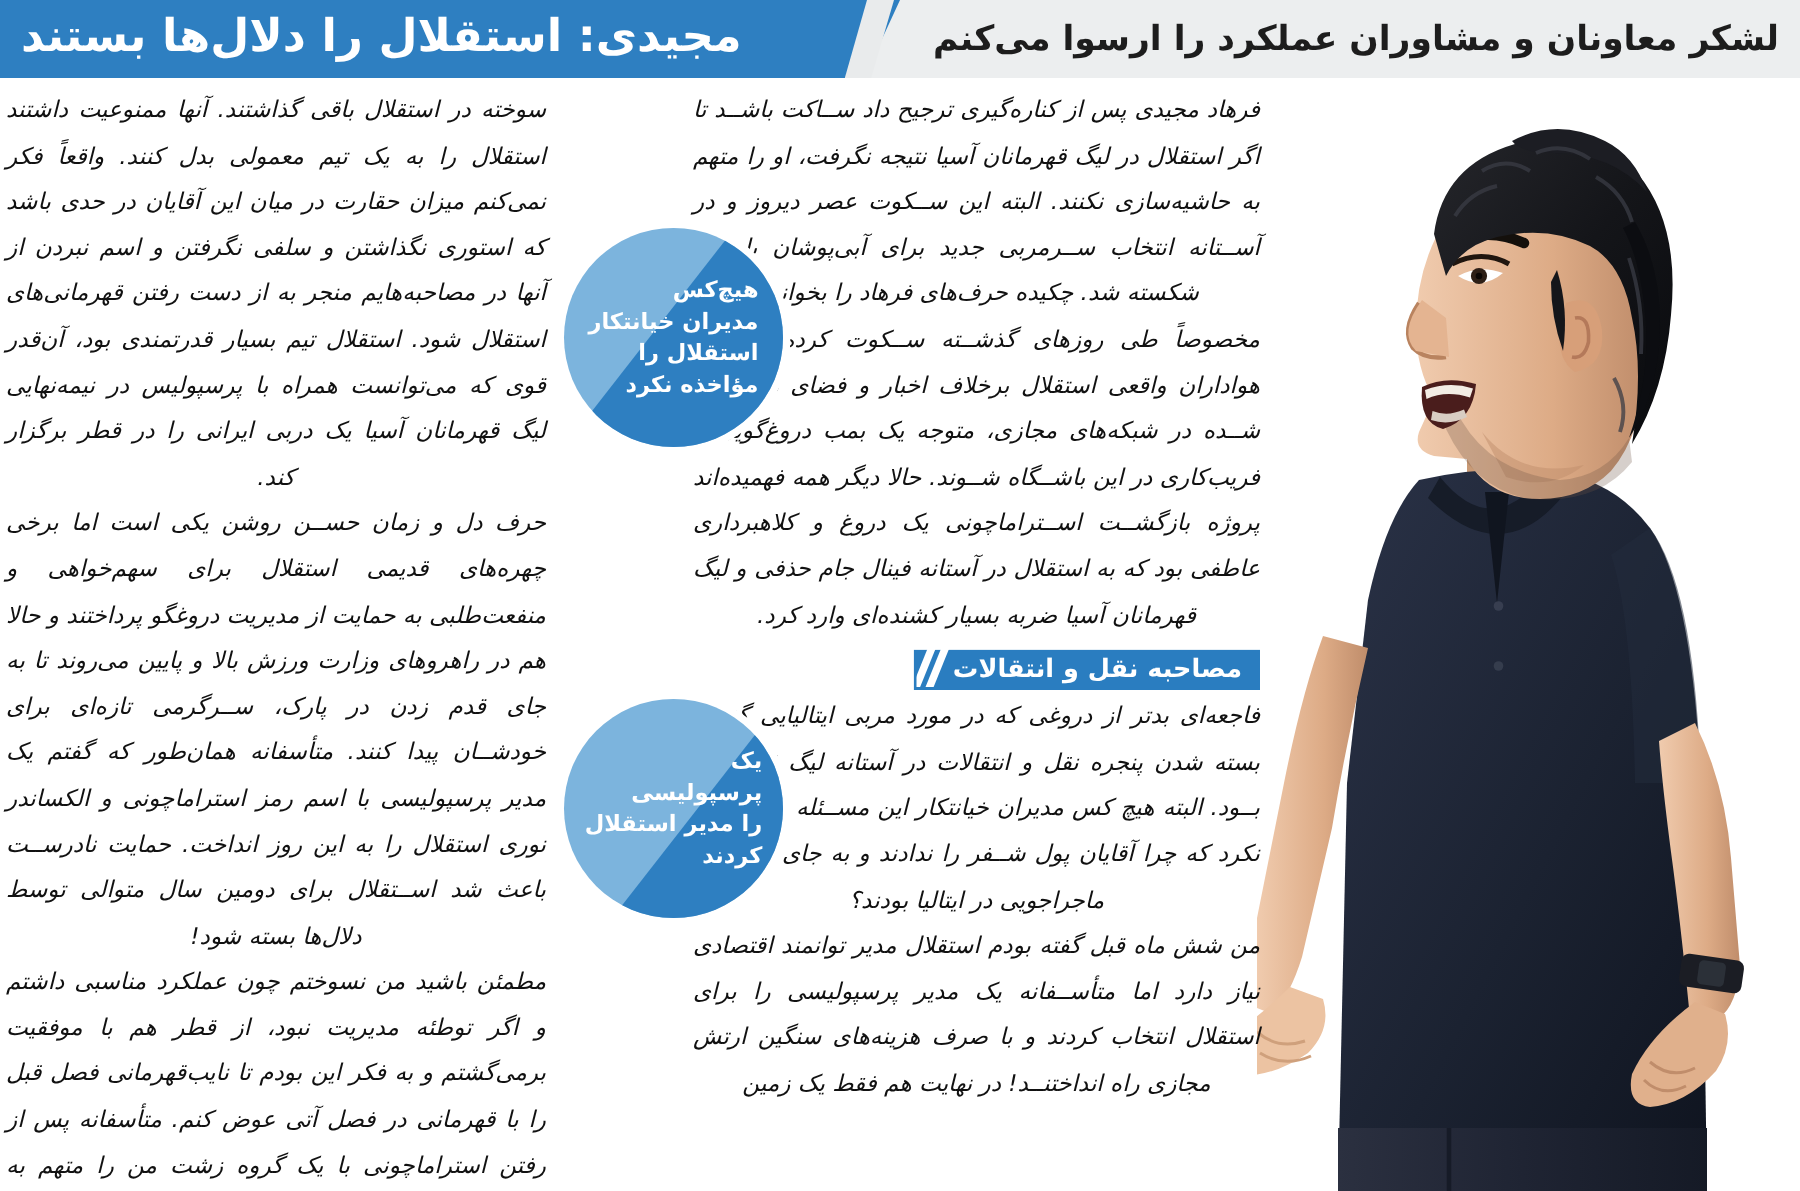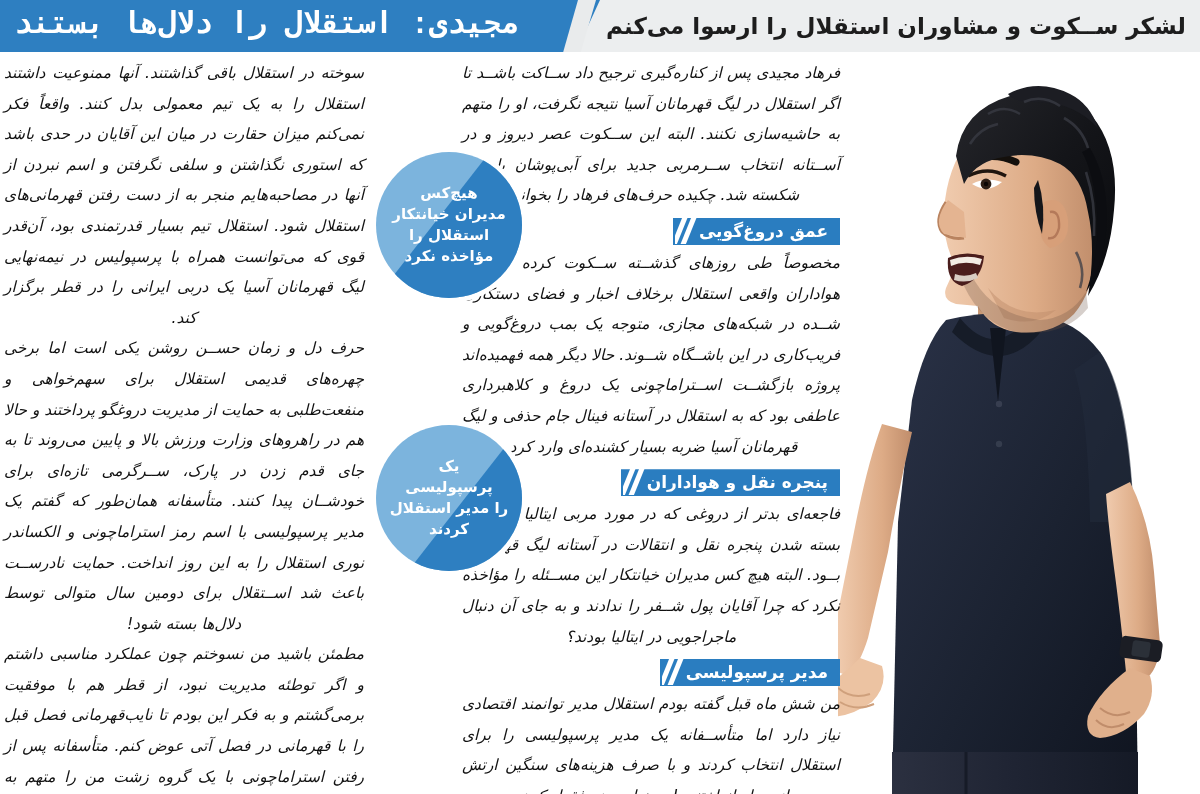--- a/index.html
+++ b/index.html
@@ -52,21 +52,20 @@
     top: 4px; left: 14px;
     width: 560px;
     height: 44px;
     line-height: 42px;
     color: #ffffff;
     font-size: 30px;
     font-weight: bold;
     text-align: left;
     white-space: nowrap;
     letter-spacing: -0.5px;
-    font-family: Liberation Mono, monospace;
   }
   .masthead-kicker {
     position: absolute;
     top: 6px; right: 14px;
     height: 40px;
     line-height: 40px;
     color: #1d1d1d;
     font-size: 23px;
     font-weight: 600;
     white-space: nowrap;
@@ -171,38 +170,38 @@
     position: absolute;
     inset: 0;
     display: flex;
     flex-direction: column;
     align-items: center;
     justify-content: center;
     color: #ffffff;
     font-size: 15px;
     font-weight: bold;
     line-height: 21px;
-    text-align: center;
+    text-align: right;
     padding: 0 8px;
     white-space: pre-line;
   }
 
   #pq1 { top: 152px; left: 376px; }
-  #pq2 { top: 425px; left: 376px; }
+  #pq2 { top: 466px; left: 376px; }
 </style>
 </head>
 <body>
 
 <div class="page">
 
   <div class="masthead">
     <div class="masthead-blue"></div>
     <div class="masthead-blue-light"></div>
     <div class="masthead-title">مجیدی: استقلال را دلال‌ها بستند</div>
-    <div class="masthead-kicker">لشکر ســکوت و مشاوران استقلال را ارسوا می‌کنم</div>
+    <div class="masthead-kicker">لشکر معاونان و مشاوران عملکرد را ارسوا می‌کنم</div>
   </div>
 
   <div class="photo">
     <svg width="362" height="742" viewBox="0 0 362 742">
       <defs>
         <linearGradient id="shirtG" x1="0" y1="0" x2="1" y2="1">
           <stop offset="0%" stop-color="#2a3247"></stop>
           <stop offset="55%" stop-color="#1b2231"></stop>
           <stop offset="100%" stop-color="#0f141f"></stop>
         </linearGradient>
@@ -350,45 +349,31 @@
 
     <p>حرف دل و زمان حســن روشن یکی است اما برخی چهره‌های قدیمی استقلال برای سهم‌خواهی و منفعت‌طلبی به حمایت از مدیریت دروغگو پرداختند و حالا هم در راهروهای وزارت ورزش بالا و پایین می‌روند تا به جای قدم زدن در پارک، ســرگرمی تازه‌ای برای خودشــان پیدا کنند. متأسفانه همان‌طور که گفتم یک مدیر پرسپولیسی با اسم رمز استراماچونی و الکساندر نوری استقلال را به این روز انداخت. حمایت نادرســت باعث شد اســتقلال برای دومین سال متوالی توسط دلال‌ها بسته شود!</p>
 
     <p>مطمئن باشید من نسوختم چون عملکرد مناسبی داشتم و اگر توطئه مدیریت نبود، از قطر هم با موفقیت برمی‌گشتم و به فکر این بودم تا نایب‌قهرمانی فصل قبل را با قهرمانی در فصل آتی عوض کنم. متأسفانه پس از رفتن استراماچونی با یک گروه زشت من را متهم به همدستی با وزارت ورزش کردند. چند روز قبل نیز مدعی شدند من مشغول لابی کردن با آقای سلطانی‌فر هستم ولی تمام این حرف‌ها دروغ بود چون هیچ وقت وزیر ورزش را ندیده‌ام.</p>
   </div>
 
   <div class="col col-mid">
 
     <p>فرهاد مجیدی پس از کناره‌گیری ترجیح داد ســاکت باشــد تا اگر استقلال در لیگ قهرمانان آسیا نتیجه نگرفت، او را متهم به حاشیه‌سازی نکنند. البته این ســکوت عصر دیروز و در آســتانه انتخاب ســرمربی جدید برای آبی‌پوشان پایتخت شکسته شد. چکیده حرف‌های فرهاد را بخوانید.</p>
 
+    <p>مخصوصاً طی روزهای گذشــته ســکوت کرده بودم تا هواداران واقعی استقلال برخلاف اخبار و فضای دستکاری شــده در شبکه‌های مجازی، متوجه یک بمب دروغ‌گویی و فریب‌کاری در این باشــگاه شــوند. حالا دیگر همه فهمیده‌اند پروژه بازگشــت اســتراماچونی یک دروغ و کلاهبرداری عاطفی بود که به استقلال در آستانه فینال جام حذفی و لیگ قهرمانان آسیا ضربه بسیار کشنده‌ای وارد کرد.</p>
+
     <div class="chip">
-      <span class="chip-bar">عمق دروغ‌گویی</span>
-      <span class="chip-slash">
-          <i></i>
-          <i></i>
-        </span>
-    </div>
-    <p>مخصوصاً طی روزهای گذشــته ســکوت کرده بودم تا هواداران واقعی استقلال برخلاف اخبار و فضای دستکاری شــده در شبکه‌های مجازی، متوجه یک بمب دروغ‌گویی و فریب‌کاری در این باشــگاه شــوند. حالا دیگر همه فهمیده‌اند پروژه بازگشــت اســتراماچونی یک دروغ و کلاهبرداری عاطفی بود که به استقلال در آستانه فینال جام حذفی و لیگ قهرمانان آسیا ضربه بسیار کشنده‌ای وارد کرد.</p>
-
-    <div class="chip">
-      <span class="chip-bar">پنجره نقل و هواداران</span>
+      <span class="chip-bar">مصاحبه نقل و انتقالات</span>
       <span class="chip-slash">
           <i></i>
           <i></i>
         </span>
     </div>
     <p>فاجعه‌ای بدتر از دروغی که در مورد مربی ایتالیایی گفتند، بسته شدن پنجره نقل و انتقالات در آستانه لیگ قهرمانان بــود. البته هیچ کس مدیران خیانتکار این مســئله را مؤاخذه نکرد که چرا آقایان پول شــفر را ندادند و به جای آن دنبال ماجراجویی در ایتالیا بودند؟</p>
 
-    <div class="chip">
-      <span class="chip-bar">مدیر پرسپولیسی</span>
-      <span class="chip-slash">
-          <i></i>
-          <i></i>
-        </span>
-    </div>
     <p>من شش ماه قبل گفته بودم استقلال مدیر توانمند اقتصادی نیاز دارد اما متأســفانه یک مدیر پرسپولیسی را برای استقلال انتخاب کردند و با صرف هزینه‌های سنگین ارتش مجازی راه انداختنــد! در نهایت هم فقط یک زمین</p>
   </div>
 
   <div class="pullquote" id="pq1">
     <span class="wedge"></span>
     <span class="pq-text">هیچ‌کس
 مدیران خیانتکار
 استقلال را
 مؤاخذه نکرد</span>
   </div>

